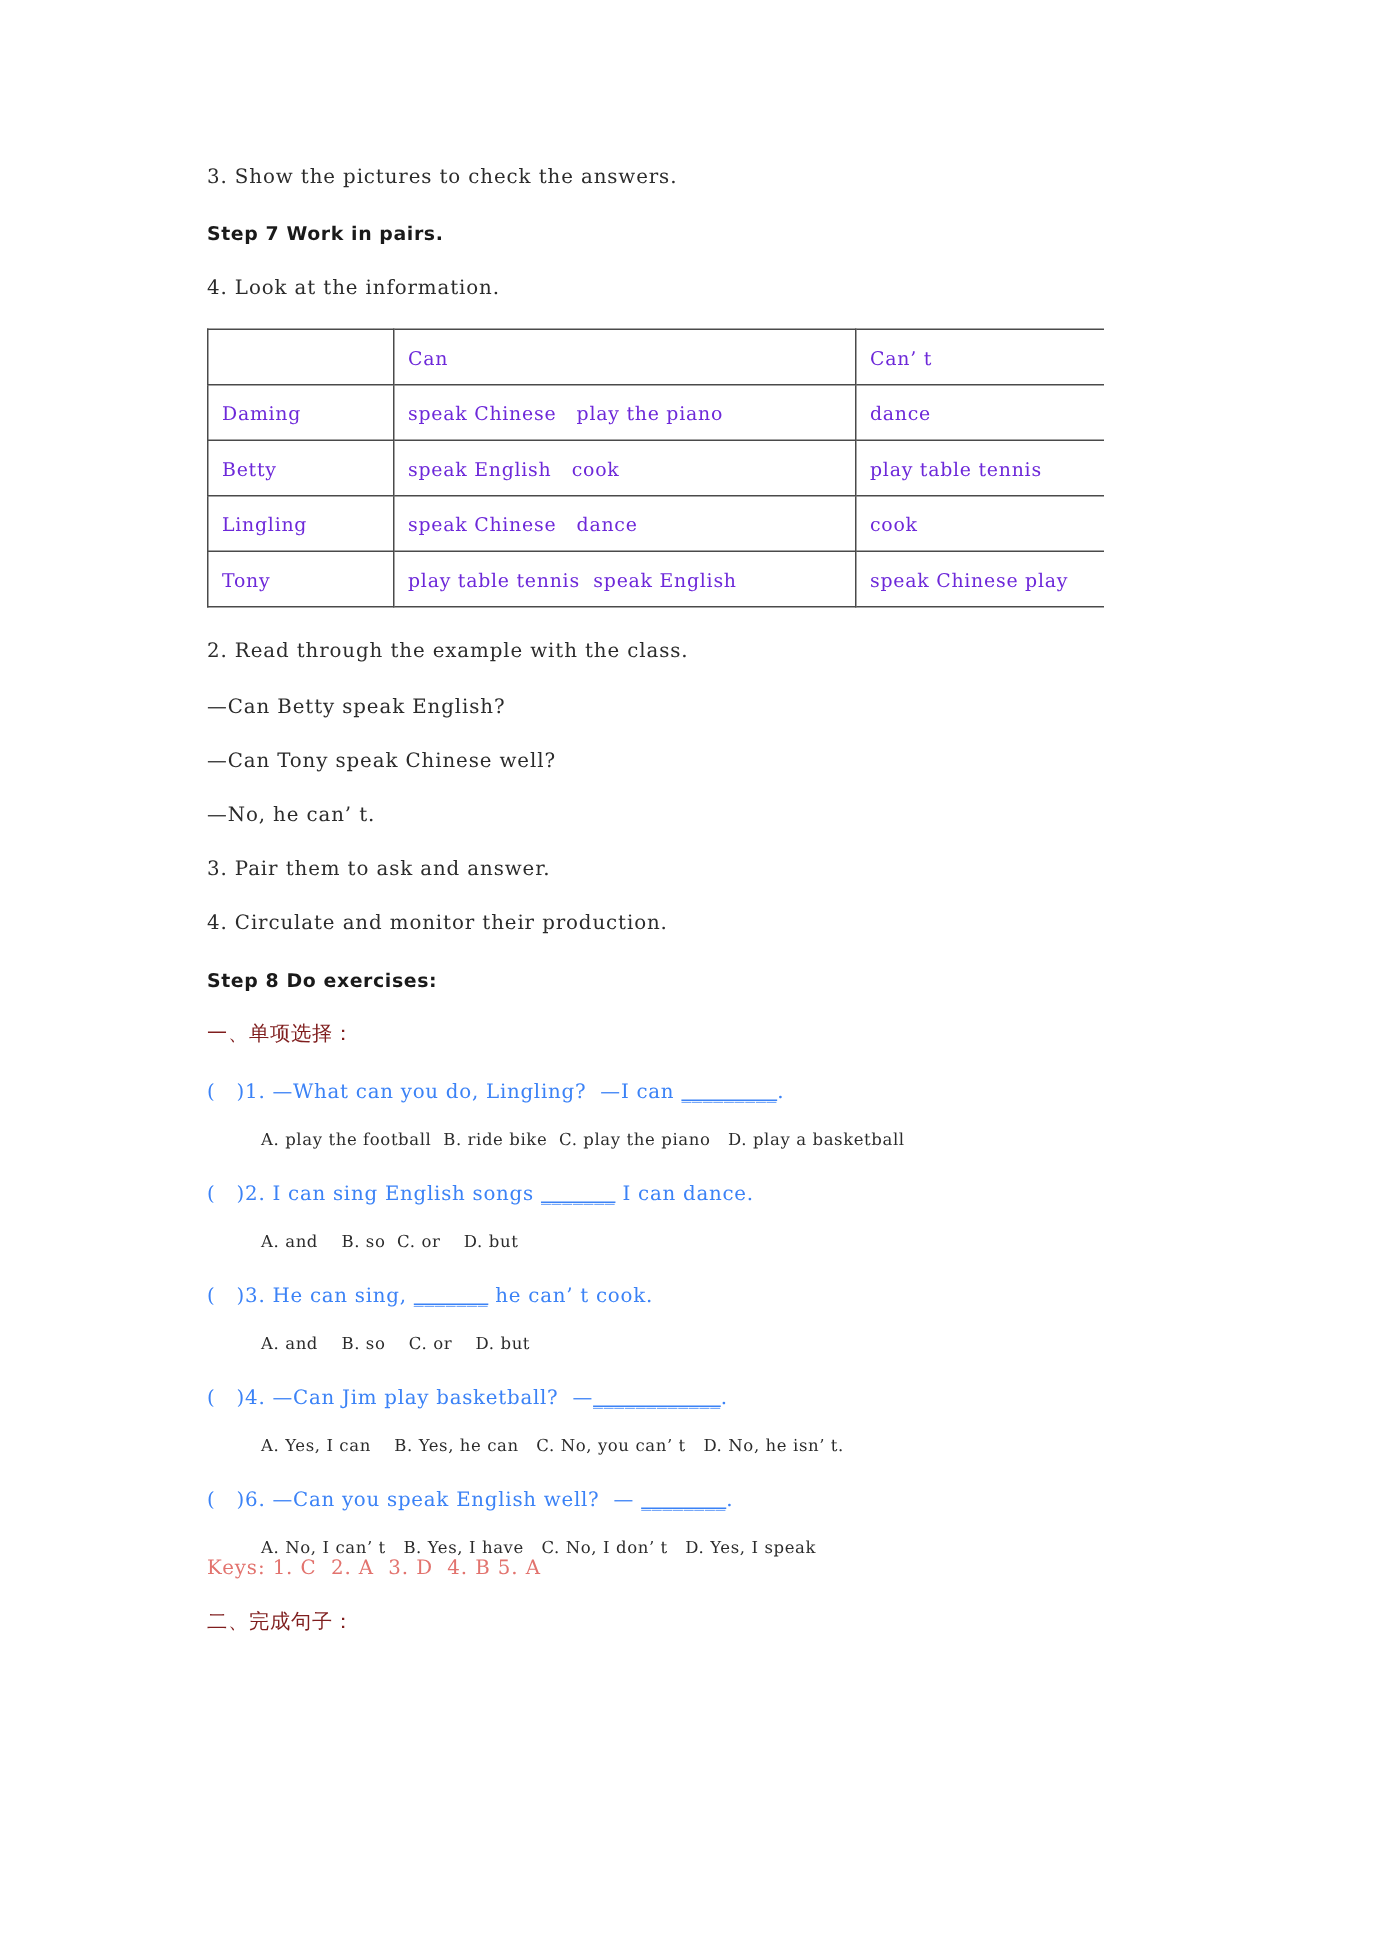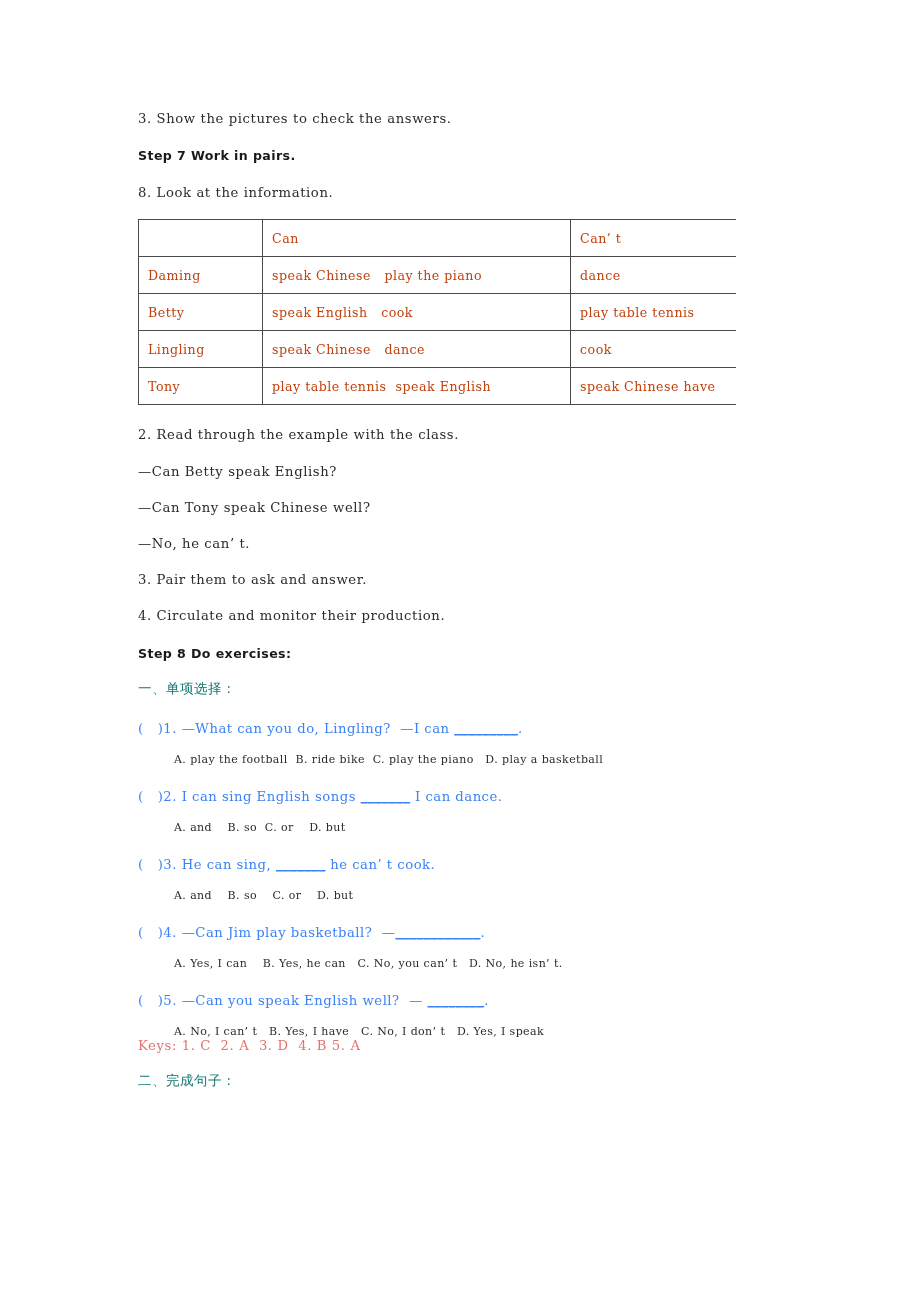--- a/index.html
+++ b/index.html
@@ -50,38 +50,38 @@
     font-size: 12.6px;
     letter-spacing: 0.4px;
     color: #1a1a1a;
     white-space: pre;
   }
 
   .cn {
     font-family: Liberation Mono, monospace;
     font-size: 13.5px;
     letter-spacing: 0.5px;
-    color: #0f766e;
+    color: #7f1d1d;
     white-space: pre;
   }
 
   
   table.info-table {
     border-collapse: collapse;
     width: 652px;
     margin-top: 20px;
     table-layout: fixed;
   }
   table.info-table td {
     border: 1px solid #4a4a4a;
     padding: 9px 10px 9px 9px;
     font-family: "DejaVu Serif", "Liberation Serif", serif;
     font-size: 12.6px;
     letter-spacing: 0.5px;
-    color: #c2410c;
+    color: #6d28d9;
     vertical-align: middle;
     white-space: pre;
     height: 18px;
   }
   td.c0 { width: 104px; }
   td.c1 { width: 288px; }
   td.c2 { width: 258px; }
 
   
   .q-line {
@@ -112,21 +112,21 @@
 </head>
 <body>
 
 <div class="page">
   <div class="content">
 
     <div class="line">3. Show the pictures to check the answers.</div>
 
     <div class="bold-head spaced">Step 7 Work in pairs.</div>
 
-    <div class="line spaced">8. Look at the information.</div>
+    <div class="line spaced">4. Look at the information.</div>
 
     <table class="info-table">
       <tbody>
         <tr>
           <td class="c0" style="border-color: rgb(74, 74, 74);"></td>
           <td class="c1" style="border-color: rgb(74, 74, 74);">Can</td>
           <td class="c2" style="border-color: rgb(74, 74, 74);">Can’ t</td>
         </tr>
         <tr>
           <td class="c0" style="border-color: rgb(74, 74, 74);">Daming</td>
@@ -139,21 +139,21 @@
           <td class="c2" style="border-color: rgb(74, 74, 74);">play table tennis</td>
         </tr>
         <tr>
           <td class="c0" style="border-color: rgb(74, 74, 74);">Lingling</td>
           <td class="c1" style="border-color: rgb(74, 74, 74);">speak Chinese   dance</td>
           <td class="c2" style="border-color: rgb(74, 74, 74);">cook</td>
         </tr>
         <tr>
           <td class="c0" style="border-color: rgb(74, 74, 74);">Tony</td>
           <td class="c1" style="border-color: rgb(74, 74, 74);">play table tennis  speak English</td>
-          <td class="c2" style="border-color: rgb(74, 74, 74);">speak Chinese have</td>
+          <td class="c2" style="border-color: rgb(74, 74, 74);">speak Chinese play</td>
         </tr>
       </tbody>
     </table>
 
     <div class="line spaced">2. Read through the example with the class.</div>
 
     <div class="line spaced">—Can Betty speak English?</div>
     <div class="line spaced">—Can Tony speak Chinese well?</div>
     <div class="line spaced">—No, he can’ t.</div>
 
@@ -169,21 +169,21 @@
 
     <div class="q-line"><span>(   )2. I can sing English songs </span><span class="blank">_______</span><span> I can dance.</span></div>
     <div class="opt-line">A. and    B. so  C. or    D. but</div>
 
     <div class="q-line"><span>(   )3. He can sing, </span><span class="blank">_______</span><span> he can’ t cook.</span></div>
     <div class="opt-line">A. and    B. so    C. or    D. but</div>
 
     <div class="q-line"><span>(   )4. —Can Jim play basketball?  —</span><span class="blank">____________</span><span>.</span></div>
     <div class="opt-line">A. Yes, I can    B. Yes, he can   C. No, you can’ t   D. No, he isn’ t.</div>
 
-    <div class="q-line"><span>(   )5. —Can you speak English well?  — </span><span class="blank">________</span><span>.</span></div>
+    <div class="q-line"><span>(   )6. —Can you speak English well?  — </span><span class="blank">________</span><span>.</span></div>
     <div class="opt-line">A. No, I can’ t   B. Yes, I have   C. No, I don’ t   D. Yes, I speak</div>
 
     <div class="keys-line" style="color: rgb(226, 115, 110);">Keys: 1. C  2. A  3. D  4. B 5. A</div>
 
     <div class="cn spaced-sm">二、完成句子：</div>
 
   </div>
 </div>
 
 </body></html>

